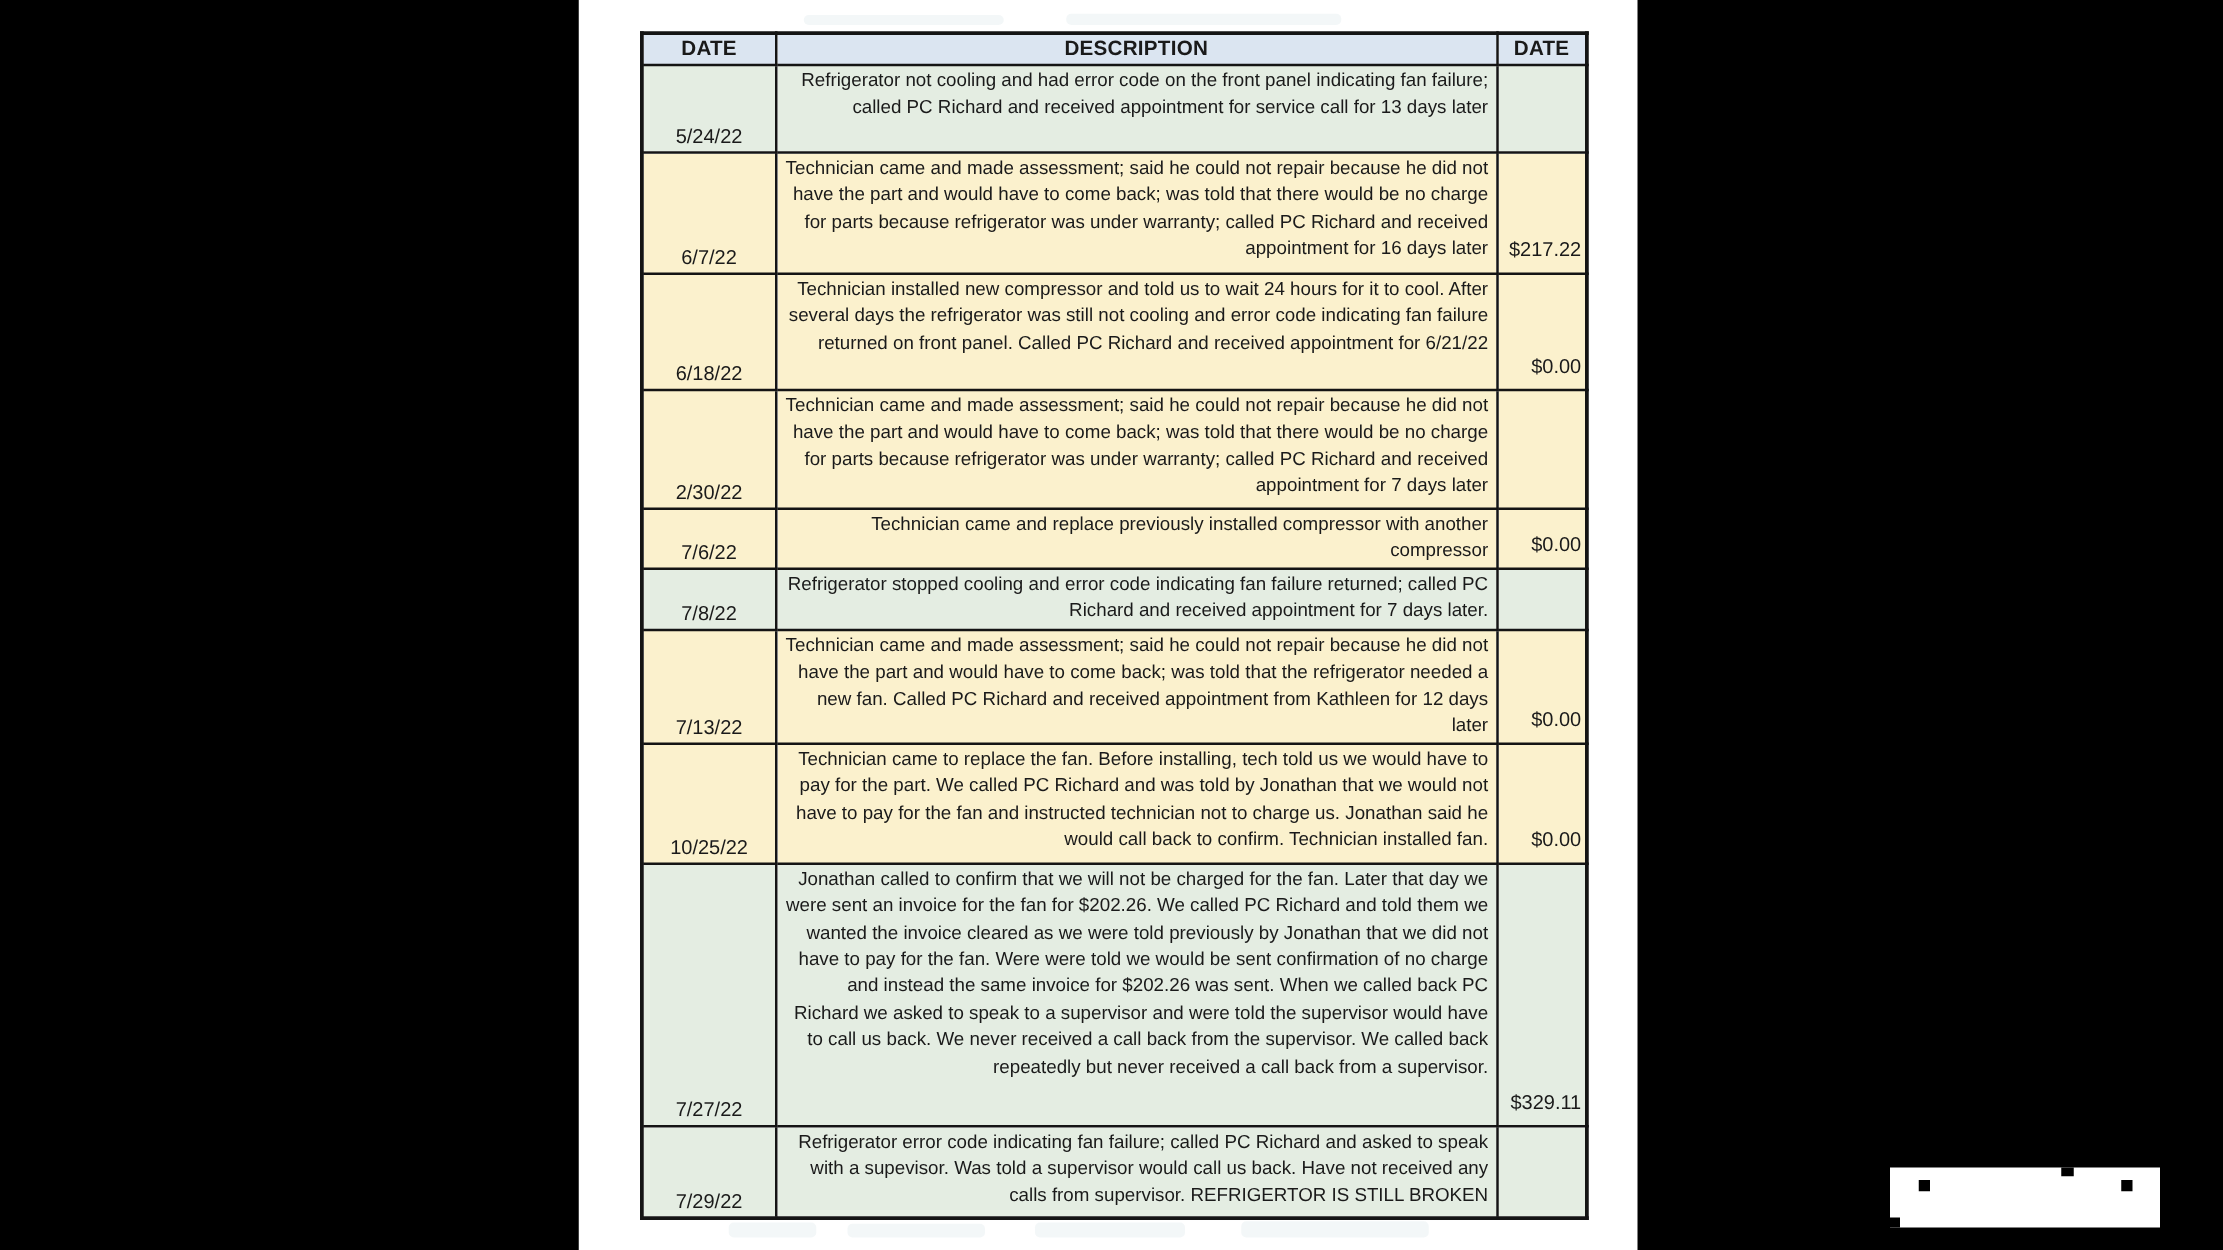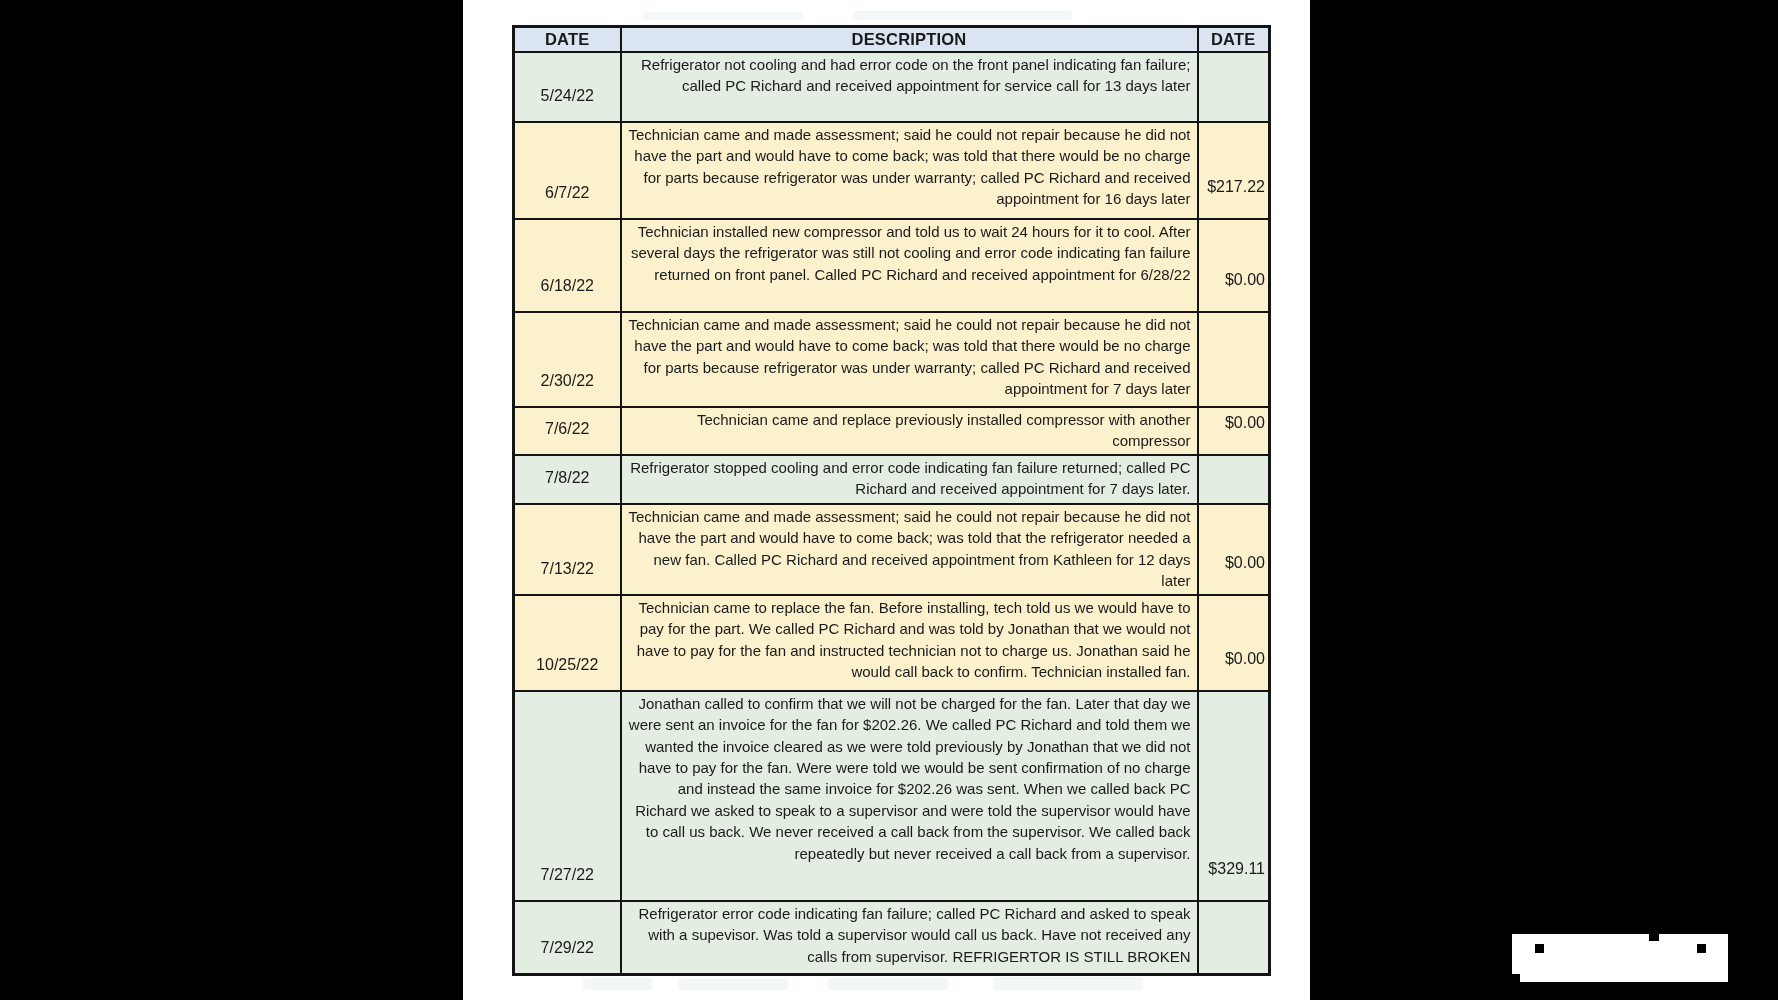--- a/index.html
+++ b/index.html
@@ -45,35 +45,35 @@
     padding:1px 2px;
     border-bottom:3px solid var(--border,#141414);
     letter-spacing:.2px;
   }
   tbody tr.green{background:var(--row-green,#e4ede2);}
   tbody tr.yellow{background:var(--row-yellow,#fbf1cd);}
   td.date{
     vertical-align:bottom;
     text-align:center;
     font-size:16px;
-    padding:0 2px 16px 2px;
+    padding:0 2px 2px 2px;
     white-space:nowrap;
   }
   td.desc{
     vertical-align:top;
     text-align:right;
     font-size:15px;
     line-height:21.4px;
     padding:1px 6px 2px 5px;
   }
   td.cost{
     vertical-align:bottom;
     text-align:right;
     font-size:16px;
-    padding:0 3px 22px 2px;
+    padding:0 3px 8px 2px;
     white-space:nowrap;
   }
   
   tbody tr:nth-child(1){height:70px;}
   tbody tr:nth-child(2){height:97px;}
   tbody tr:nth-child(3){height:93px;}
   tbody tr:nth-child(4){height:95px;}
   tbody tr:nth-child(5){height:47px;}
   tbody tr:nth-child(6){height:49px;}
   tbody tr:nth-child(7){height:91px;}
@@ -125,21 +125,21 @@
           <td class="desc">Refrigerator not cooling and had error code on the front panel indicating fan failure; called PC Richard and received appointment for service call for 13 days later</td>
           <td class="cost"></td>
         </tr>
         <tr class="yellow">
           <td class="date">6/7/22</td>
           <td class="desc">Technician came and made assessment; said he could not repair because he did not have the part and would have to come back; was told that there would be no charge for parts because refrigerator was under warranty; called PC Richard and received appointment for 16 days later</td>
           <td class="cost">$217.22</td>
         </tr>
         <tr class="yellow">
           <td class="date">6/18/22</td>
-          <td class="desc">Technician installed new compressor and told us to wait 24 hours for it to cool. After several days the refrigerator was still not cooling and error code indicating fan failure returned on front panel.  Called PC Richard and received appointment for 6/28/22</td>
+          <td class="desc">Technician installed new compressor and told us to wait 24 hours for it to cool. After several days the refrigerator was still not cooling and error code indicating fan failure returned on front panel.  Called PC Richard and received appointment for 6/21/22</td>
           <td class="cost">$0.00</td>
         </tr>
         <tr class="yellow">
           <td class="date">2/30/22</td>
           <td class="desc">Technician came and made assessment; said he could not repair because he did not have the part and would have to come back; was told that there would be no charge for parts because refrigerator was under warranty; called PC Richard and received appointment for 7 days later</td>
           <td class="cost"></td>
         </tr>
         <tr class="yellow">
           <td class="date">7/6/22</td>
           <td class="desc">Technician came and replace previously installed compressor with another compressor</td>

